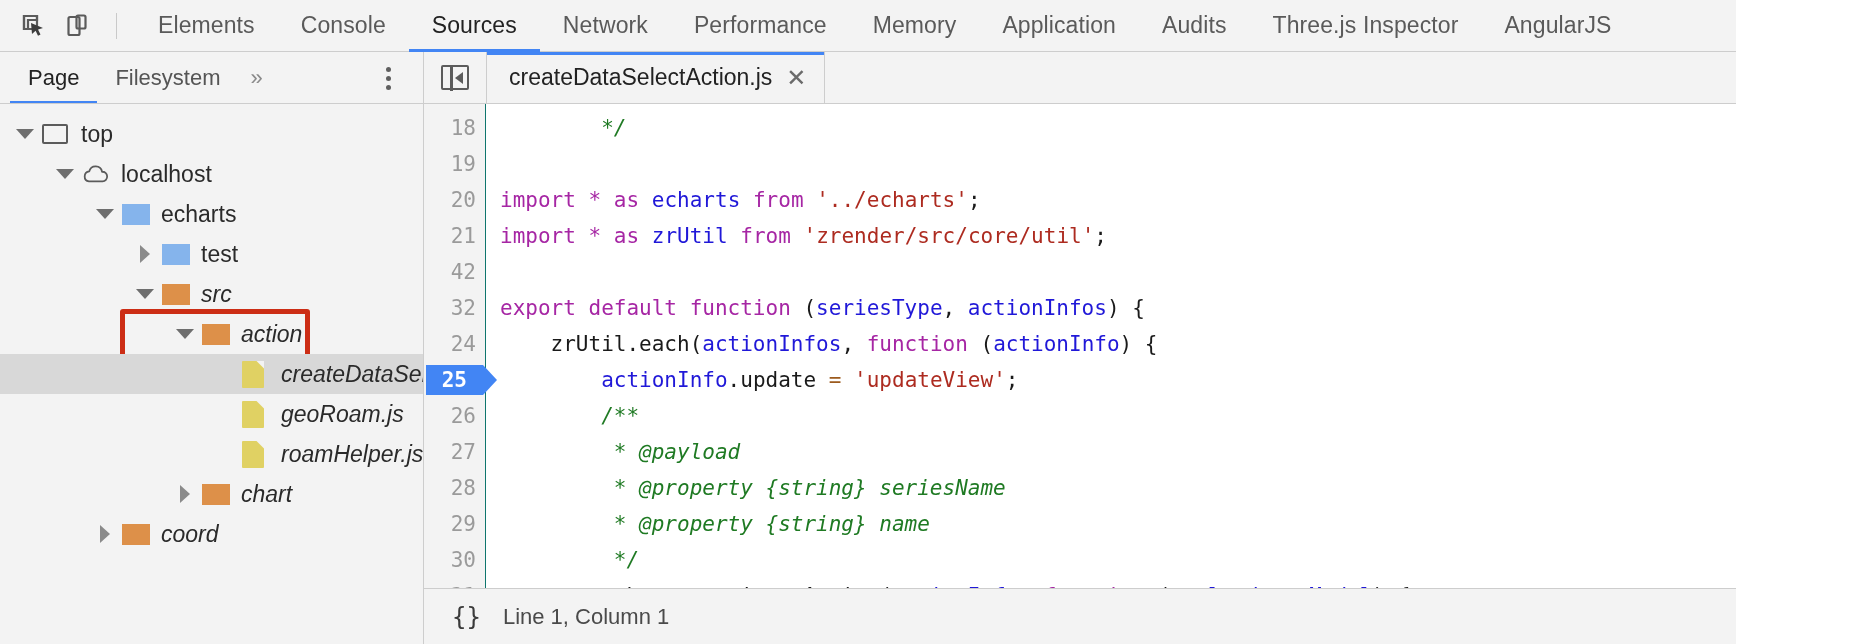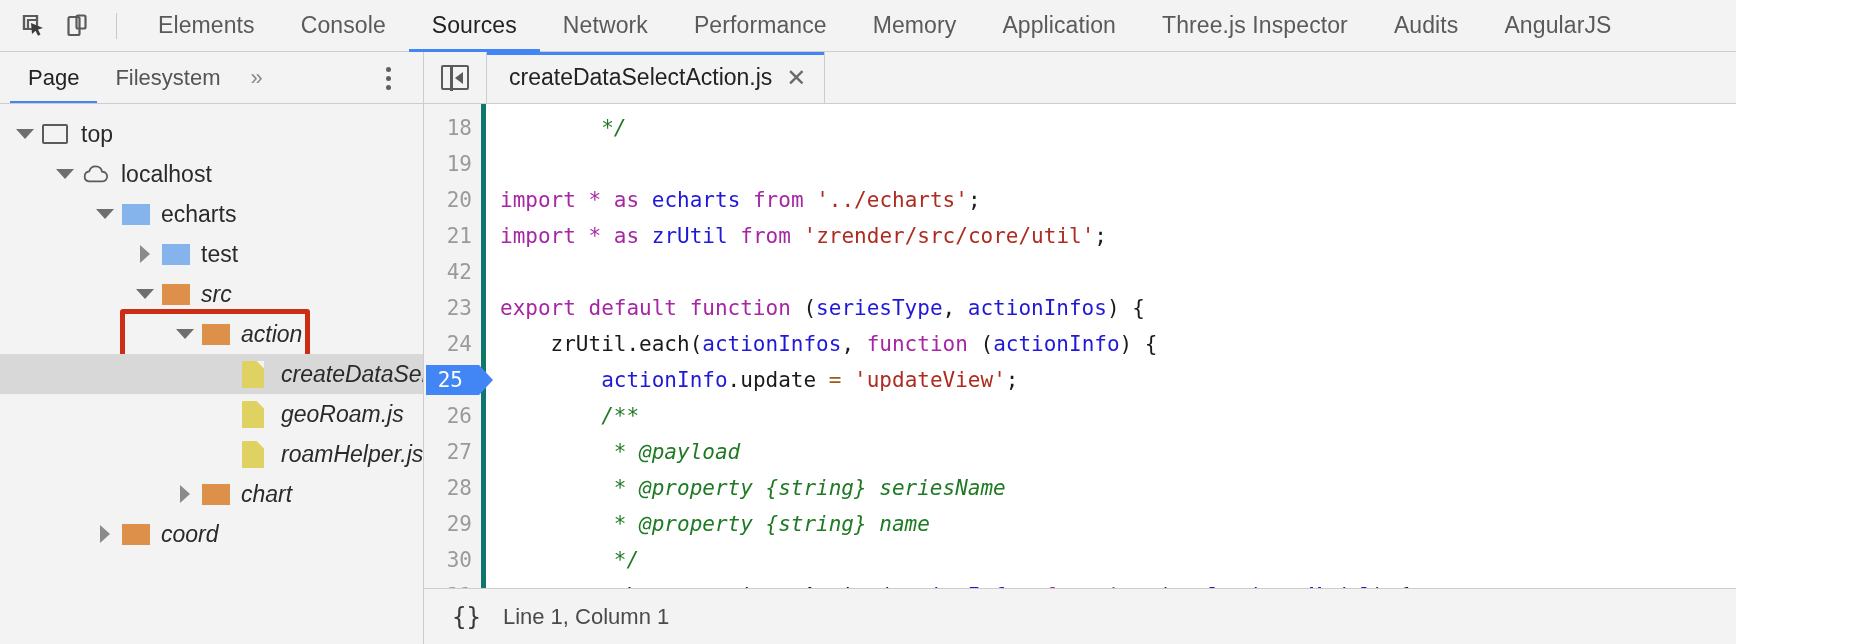--- a/index.html
+++ b/index.html
@@ -176,35 +176,35 @@
   }
   .file-tab::before {
     content: ""; position: absolute; top: 0; left: 0; right: 0; height: 3px; background: #4285f4;
   }
   .tab-close { font-size: 24px; color: #6a6a6a; line-height: 1; }
 
   .code-area { flex: 1; display: flex; min-height: 0; overflow: hidden; position: relative; background: #fff; }
   .gutter {
     width: 62px; min-width: 62px;
     background: #f3f3f3;
-    border-right: 5px solid #0f766e;
+    border-right: 1px solid #0f766e;
     padding-top: 6px;
     font-family: "DejaVu Sans Mono", monospace;
     font-size: 21px; color: #9a9a9a;
     text-align: right;
   }
   .gln { height: 36px; line-height: 36px; padding-right: 9px; position: relative; }
   .gln.exec { color: #fff; }
   .gln.exec .exec-badge {
     position: absolute; left: 2px; top: 3px; right: -12px; height: 30px;
     background: #4285f4;
     clip-path: polygon(0 0, calc(100% - 14px) 0, 100% 50%, calc(100% - 14px) 100%, 0 100%);
     z-index: 0;
   }
-  .gln.exec span.num { position: relative; z-index: 1; padding-right: 9px; display: block; }
+  .gln.exec span.num { position: relative; z-index: 1; padding-right: 9px; display: block; font-weight: bold; }
 
   .code {
     flex: 1; padding-top: 6px; padding-left: 14px;
     font-family: "DejaVu Sans Mono", monospace;
     font-size: 21px; color: #1a1a1a;
     overflow: hidden; white-space: pre;
   }
   .cl { height: 36px; line-height: 36px; }
   .kw   { color: #a626a4; }
   .id   { color: #2018d8; }
@@ -243,22 +243,22 @@
     </div>
     <div class="tool-sep"></div>
 
     <div class="panel-tab">Elements</div>
     <div class="panel-tab">Console</div>
     <div class="panel-tab active">Sources</div>
     <div class="panel-tab">Network</div>
     <div class="panel-tab">Performance</div>
     <div class="panel-tab">Memory</div>
     <div class="panel-tab">Application</div>
+    <div class="panel-tab">Audits</div>
     <div class="panel-tab">Three.js Inspector</div>
-    <div class="panel-tab">Audits</div>
     <div class="panel-tab">AngularJS</div>
   </div>
 
   <div class="body-row">
 
     <div class="navigator">
       <div class="nav-tabbar">
         <div class="nav-tab active">Page</div>
         <div class="nav-tab">Filesystem</div>
         <div class="nav-more">»</div>
@@ -398,21 +398,21 @@
         </div>
       </div>
 
       <div class="code-area">
         <div class="gutter" id="gutter">
             <div class="gln">18</div>
             <div class="gln">19</div>
             <div class="gln">20</div>
             <div class="gln">21</div>
             <div class="gln">42</div>
-            <div class="gln">23</div>
+            <div class="gln">32</div>
             <div class="gln">24</div>
             <div class="gln exec">
               <span class="exec-badge"></span>
               <span class="num">25</span>
             </div>
             <div class="gln">26</div>
             <div class="gln">27</div>
             <div class="gln">28</div>
             <div class="gln">29</div>
             <div class="gln">30</div>

